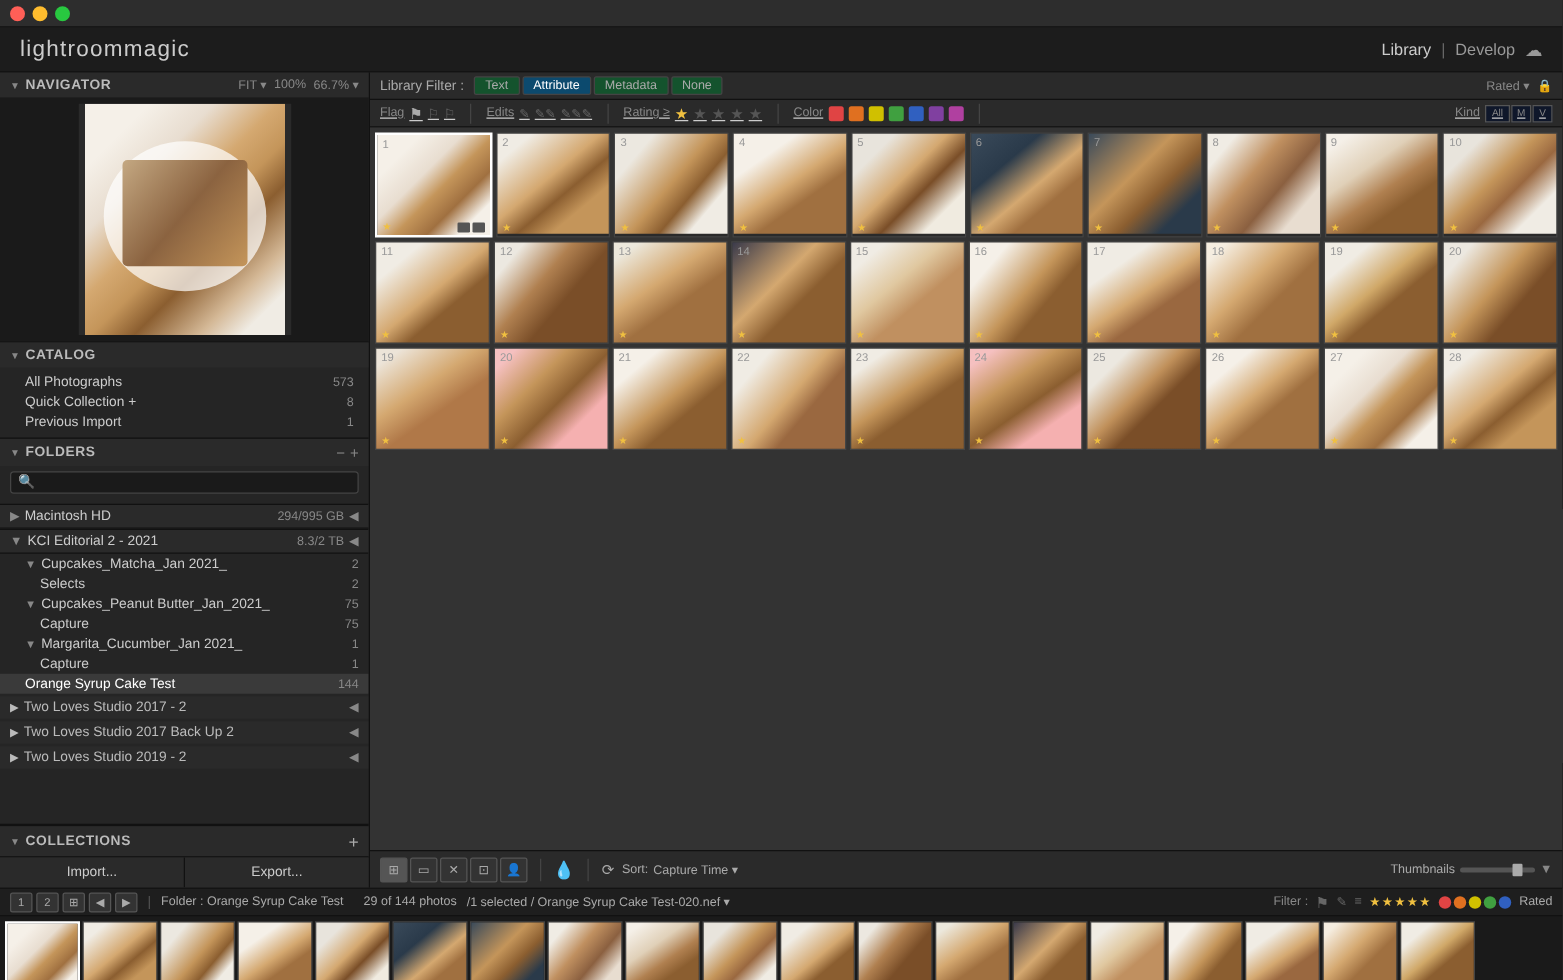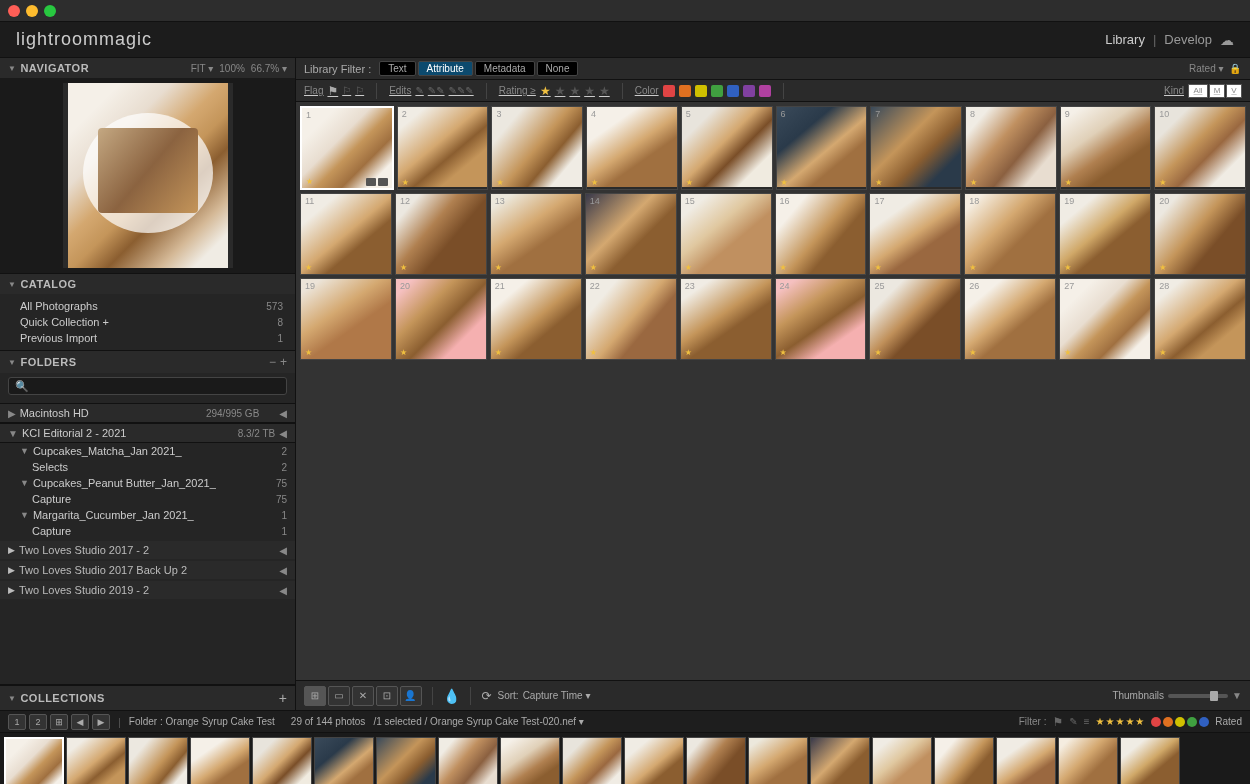--- a/index.html
+++ b/index.html
@@ -273,21 +273,21 @@
       border-bottom: 1px solid #111;
       gap: 8px;
     }
     .filter-label { color: #aaa; font-size: 11px; text-align: center; }
     .filter-tabs {
       display: flex;
       gap: 2px;
     }
     .filter-tab {
       padding: 1px 8px;
-      background: #000000;
+      background: #14532d;
       border: 1px solid #444;
       border-radius: 2px;
       color: #aaa;
       font-size: 10px;
       cursor: pointer;
     }
     .filter-tab.active {
       background: #0c4a6e;
       color: #fff;
     }
@@ -317,21 +317,21 @@
       gap: 4px;
       font-size: 10px;
       color: #888;
     }
     .attr-label { color: #888; }
     .star-active { color: #f0c040; }
     .attr-right { margin-left: auto; display: flex; gap: 4px; align-items: center; }
     .kind-btns { display: flex; gap: 1px; }
     .kind-btn {
       width: 16px; height: 14px;
-      background: #ffffff;
+      background: #0f172a;
       border: 1px solid #555;
       font-size: 8px;
       color: #888;
       cursor: pointer;
       display: flex; align-items: center; justify-content: center;
     }
 
     
     #photo-grid {
       flex: 1;
@@ -636,21 +636,21 @@
       <div class="search-bar">
         <input class="search-input" type="text" placeholder="🔍" style="">
       </div>
       <div class="folders-content">
 
         <div class="folder-drive">
           <div class="drive-name">
             <span style="color:#888;font-size:10px;">▶</span>
             <span>Macintosh HD</span>
           </div>
-          <div style="display:flex;align-items:center;gap:20px;">
+          <div style="display:flex;align-items:center;gap:4px;">
             <span class="drive-space">294/995 GB</span>
             <span style="color:#888;font-size:10px;">◀</span>
           </div>
         </div>
 
         <div class="folder-drive">
           <div class="drive-name">
             <span style="color:#888;font-size:10px;">▼</span>
             <span>KCI Editorial 2 - 2021</span>
           </div>
@@ -691,20 +691,26 @@
             <span style="color:#888;font-size:9px;">▼</span>
             <span class="folder-name">Margarita_Cucumber_Jan 2021_</span>
           </div>
           <span class="folder-count">1</span>
         </div>
         <div class="folder-item folder-indent-2">
           <div class="folder-item-left">
             <span class="folder-name">Capture</span>
           </div>
           <span class="folder-count">1</span>
+        </div>
+        <div class="folder-item folder-indent-1 active" style="background:#3a3a3a;">
+          <div class="folder-item-left">
+            <span class="folder-name highlighted">Orange Syrup Cake Test</span>
+          </div>
+          <span class="folder-count">144</span>
         </div>
 
         <div class="drive-group">
           <span class="drive-label">
             <span style="font-size:9px;">▶</span>
             Two Loves Studio 2017 - 2
           </span>
           <span class="drive-arrow">◀</span>
         </div>
         <div class="drive-group">
@@ -727,20 +733,24 @@
     <div class="collections-section">
       <div class="collections-header">
         <div class="panel-header-left">
           <span class="triangle-icon">▼</span>
           <span>Collections</span>
         </div>
         <span class="plus-btn">+</span>
       </div>
     </div>
 
+    <div class="bottom-buttons">
+      <button class="bottom-btn">Import...</button>
+      <button class="bottom-btn">Export...</button>
+    </div>
   </div>
 
   <div id="center">
 
     <div id="filter-bar">
       <span class="filter-label">Library Filter :</span>
       <div class="filter-tabs">
         <span class="filter-tab">Text</span>
         <span class="filter-tab active">Attribute</span>
         <span class="filter-tab">Metadata</span>

